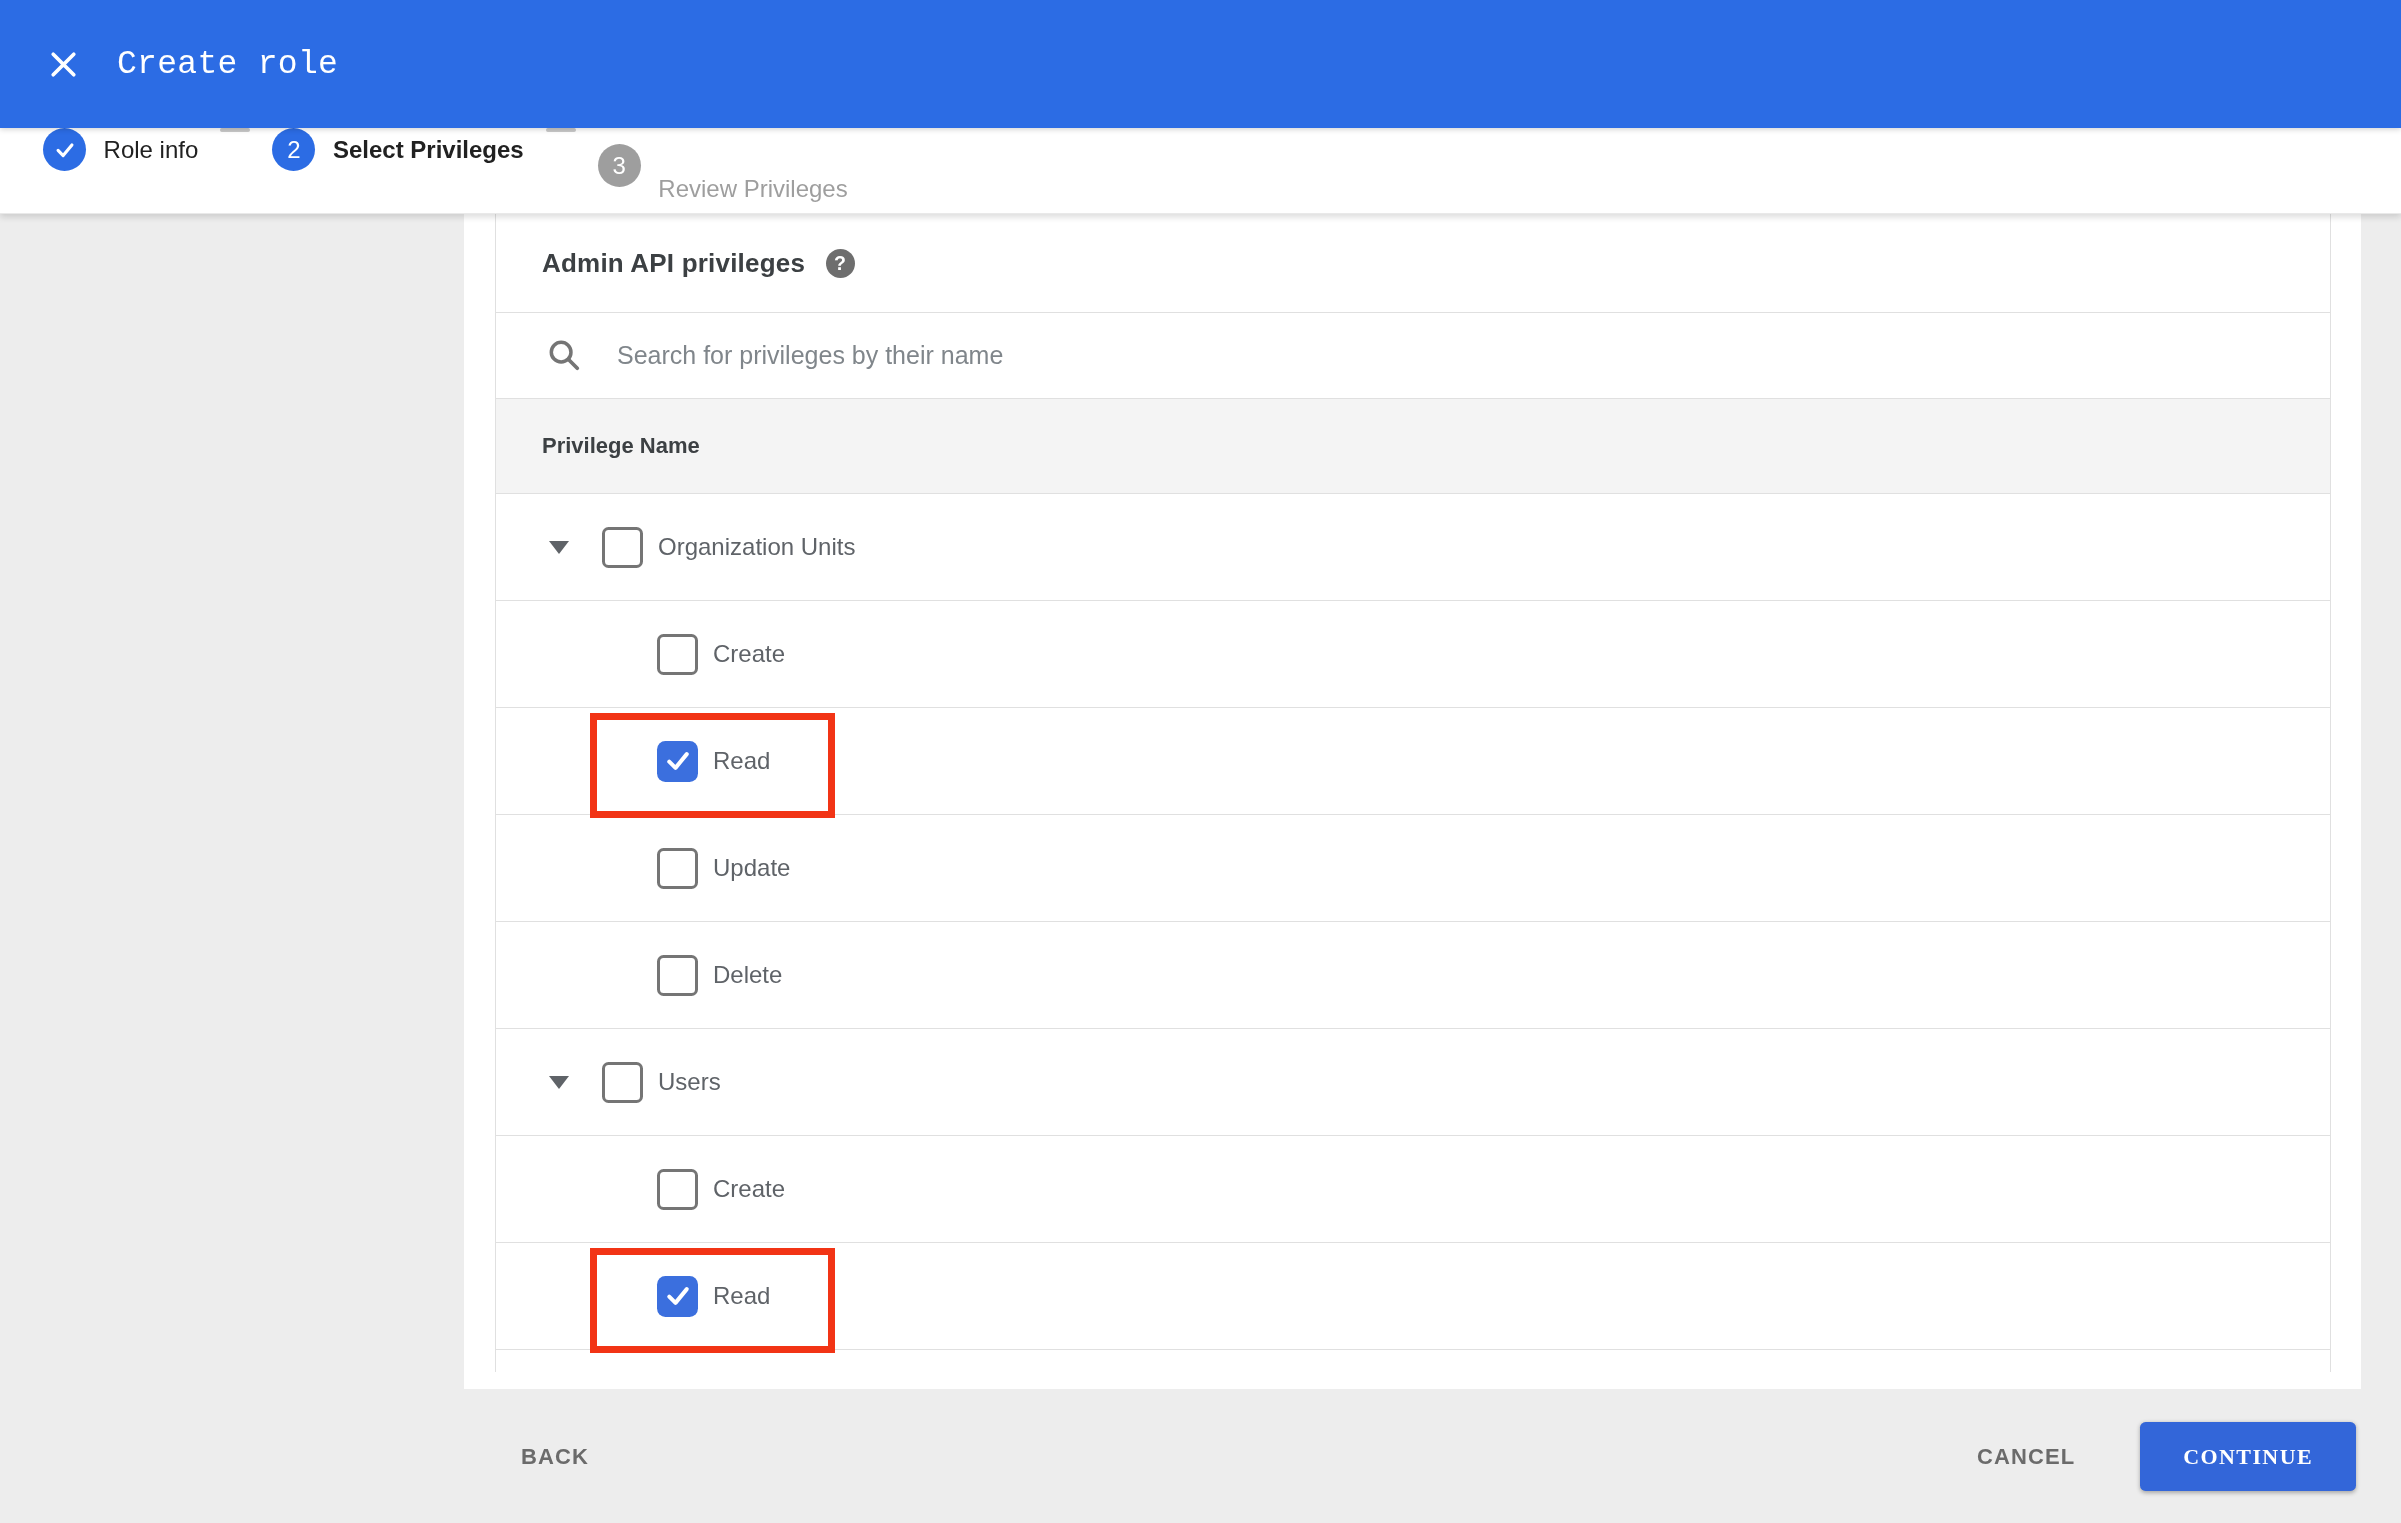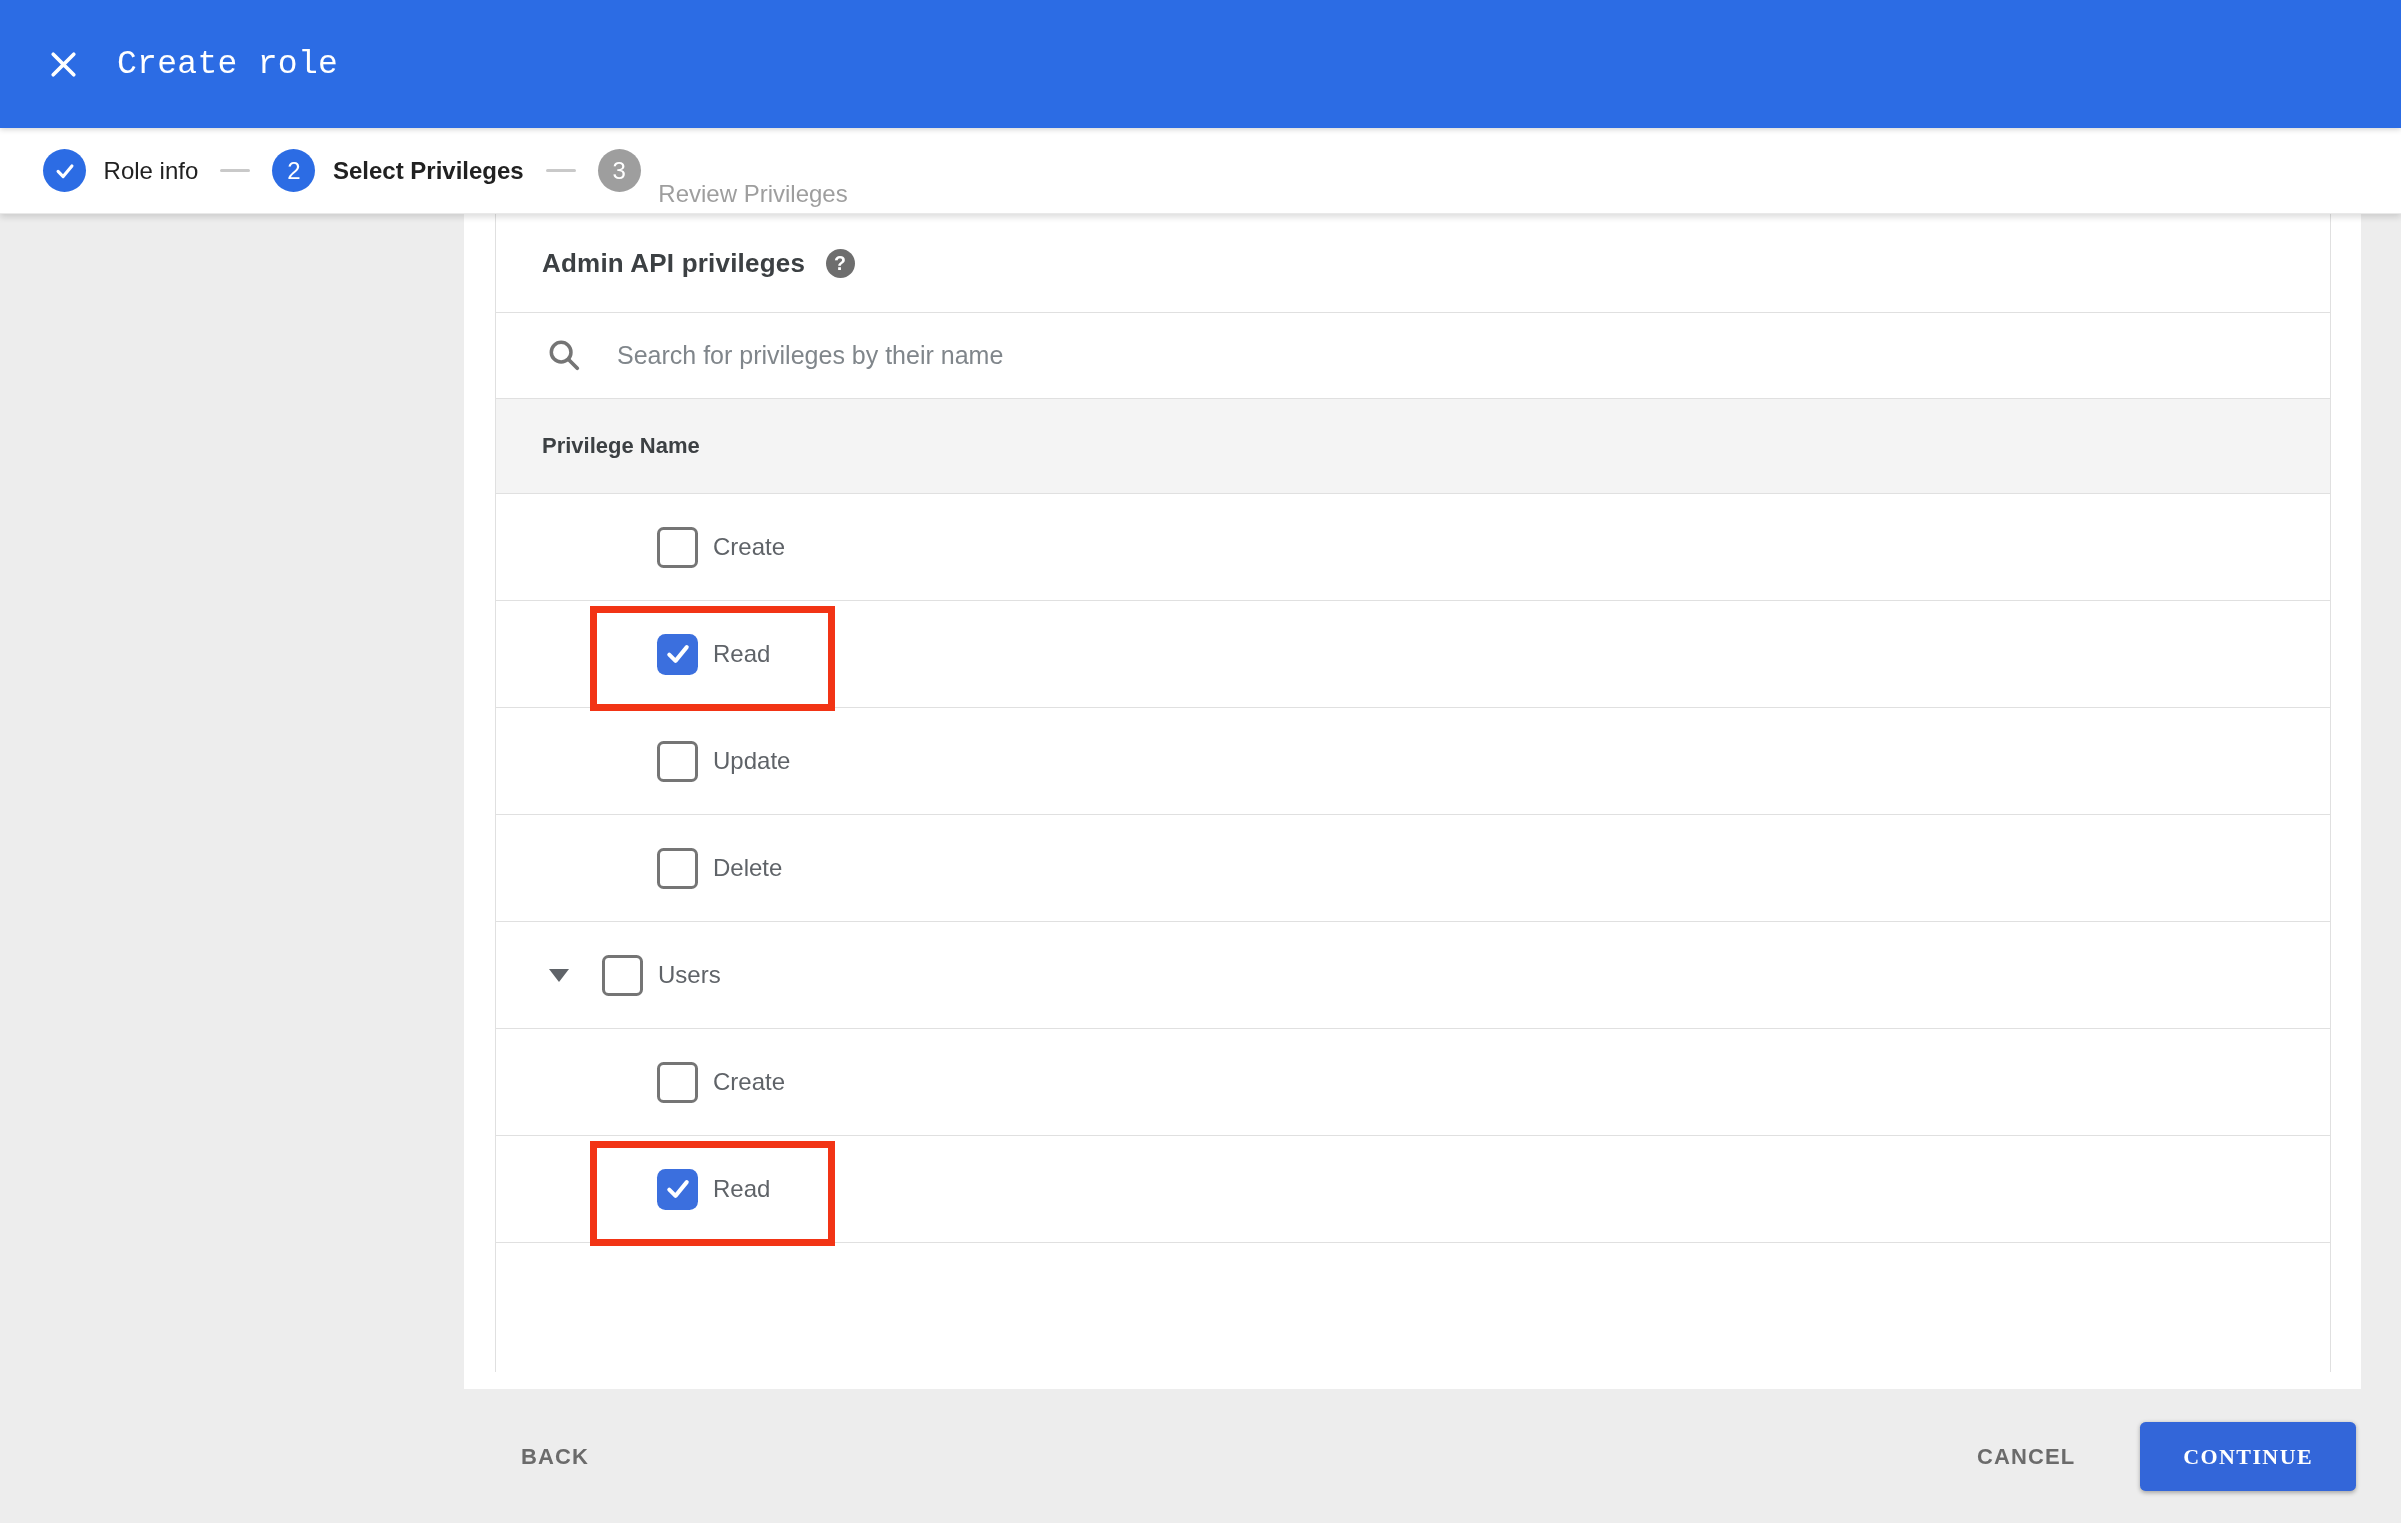--- a/index.html
+++ b/index.html
@@ -15,21 +15,21 @@
   html,body{margin:0;padding:0;background:#fff;}
   body{font-family:"Liberation Sans", sans-serif;}
   .page{width:2401px;height:1524px;position:relative;display:flex;flex-direction:column;overflow:hidden;background:#fff;}
 
   
   .appbar{height:128px;flex:none;background:var(--header-blue);display:flex;align-items:center;padding-left:43px;box-shadow:0 1.9px 5.6px rgba(0,0,0,.18);position:relative;z-index:10;}
   .closebtn{background:none;border:none;padding:0;width:41px;height:41px;margin-right:33px;cursor:pointer;display:flex;align-items:center;justify-content:center;}
   .appbar h1{margin:0;font-size:33px;font-weight:400;color:#fff;letter-spacing:0.3px;font-family:Liberation Mono, monospace;}
 
   
-  .stepper{height:86px;flex:none;background:#fff;display:flex;align-items:center;padding-left:43px;border-bottom:0.9px solid #e9e9e9;box-shadow:0 2.8px 6.5px rgba(0,0,0,.14);position:relative;z-index:9;}
+  .stepper{height:86px;flex:none;background:#fff;display:flex;align-items:flex-start;padding-left:43px;border-bottom:0.9px solid #e9e9e9;box-shadow:0 2.8px 6.5px rgba(0,0,0,.14);position:relative;z-index:9;}
   .step{display:flex;align-items:center;}
   .dot{width:43px;height:43px;border-radius:50%;display:flex;align-items:center;justify-content:center;color:#fff;font-size:24px;flex:none;}
   .step.complete .dot,.step.active .dot{background:var(--header-blue);}
   .step.inactive .dot{background:#9e9e9e;}
   .slabel{margin-left:17.6px;font-size:24px;color:#212121;white-space:nowrap;}
   .step.active .slabel{font-weight:700;}
   .step.inactive .slabel{color:#9e9e9e;margin-top:47px;}
   .connector{width:30px;height:3.7px;background:#c9c9c9;margin:0 22px;border-radius:1.9px;flex:none;}
 
   
@@ -119,20 +119,28 @@
           <line x1="16" y1="16" x2="22.5" y2="22.5" stroke="#757575" stroke-width="2.8" stroke-linecap="round"></line>
         </svg>
         <input type="text" placeholder="Search for privileges by their name" style="">
       </div>
 
       <div class="table-head">
         <span>Privilege Name</span>
       </div>
 
       <div id="rows">
+          <div class="prow parent">
+    <span class="tri"></span>
+    <span class="cb">
+      
+    </span>
+    <span class="plabel">Organization Units</span>
+
+  </div>
           <div class="prow child">
 
     <span class="cb">
       
     </span>
     <span class="plabel">Create</span>
 
   </div>
           <div class="prow child checked highlighted">
 

